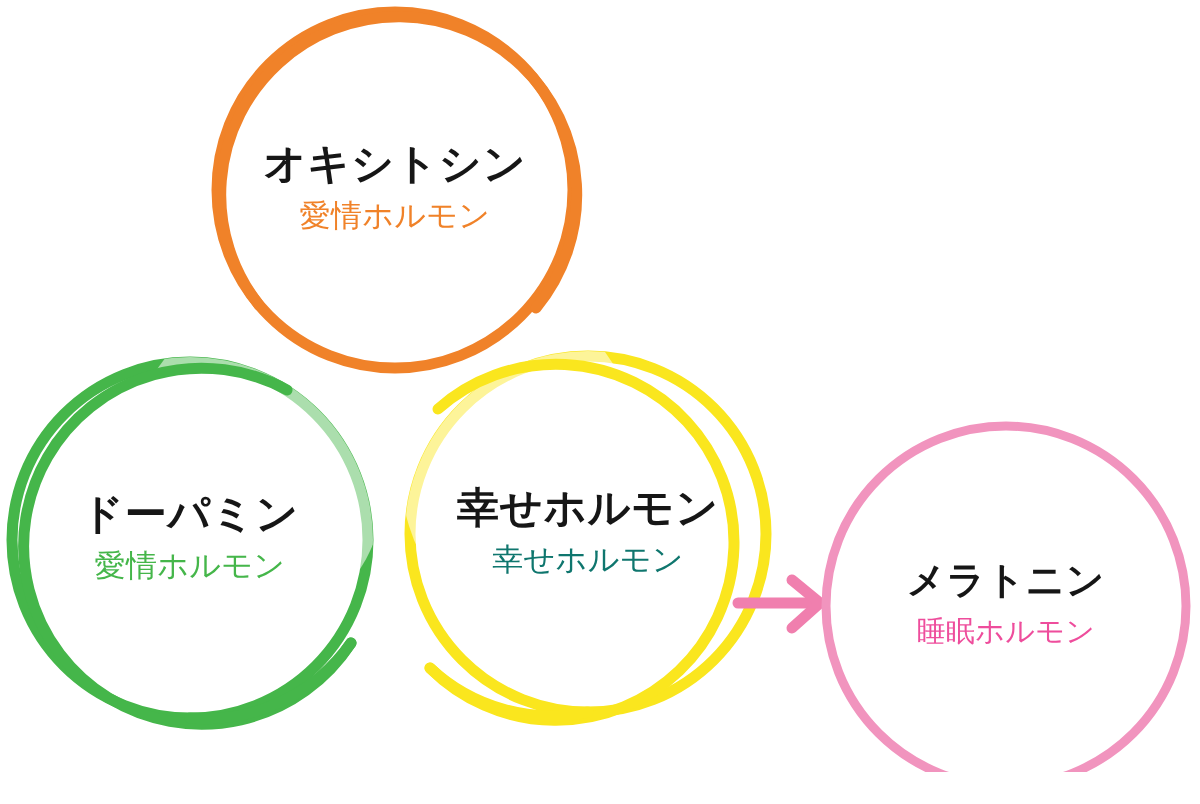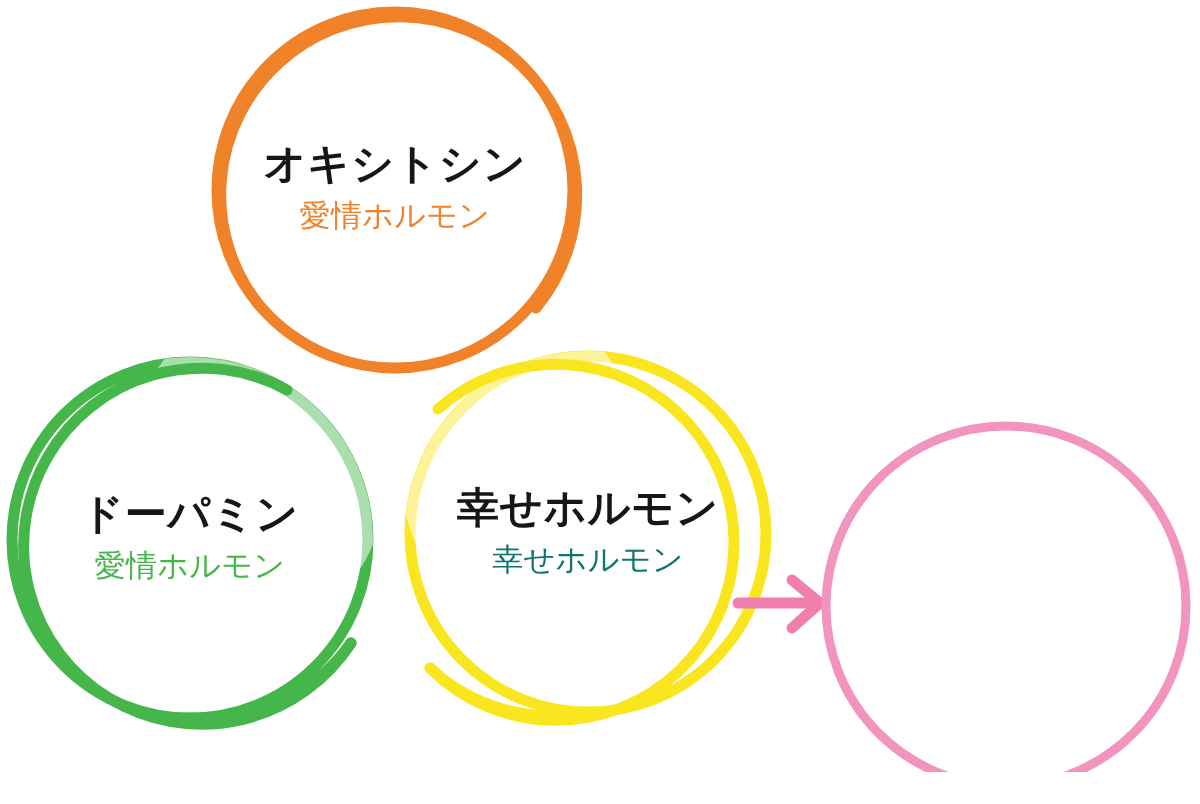--- a/index.html
+++ b/index.html
@@ -134,14 +134,18 @@
   <div class="label-group n-dopamine" style="left:190px; top:538px;">
     <div class="label-title" style="color: rgb(22, 22, 22);">ドーパミン</div>
     <div class="label-sub" style="color:#45B64A;">愛情ホルモン</div>
   </div>
 
   <div class="label-group n-serotonin" style="left:588px; top:532px;">
     <div class="label-title" style="color: rgb(22, 22, 22);">幸せホルモン</div>
     <div class="label-sub" style="color:#0f766e;">幸せホルモン</div>
   </div>
 
+  <div class="label-group n-melatonin" style="left:1006px; top:604px;">
+    <div class="label-title" style="color: rgb(22, 22, 22);">メラトニン</div>
+    <div class="label-sub" style="color:#EE4D9C;">睡眠ホルモン</div>
+  </div>
 
 </div>
 
 </body></html>

